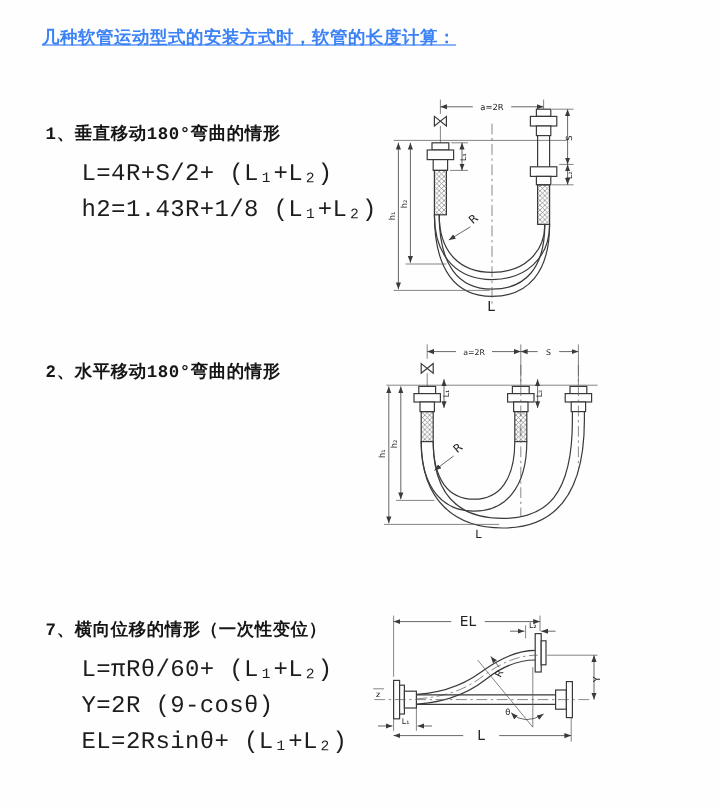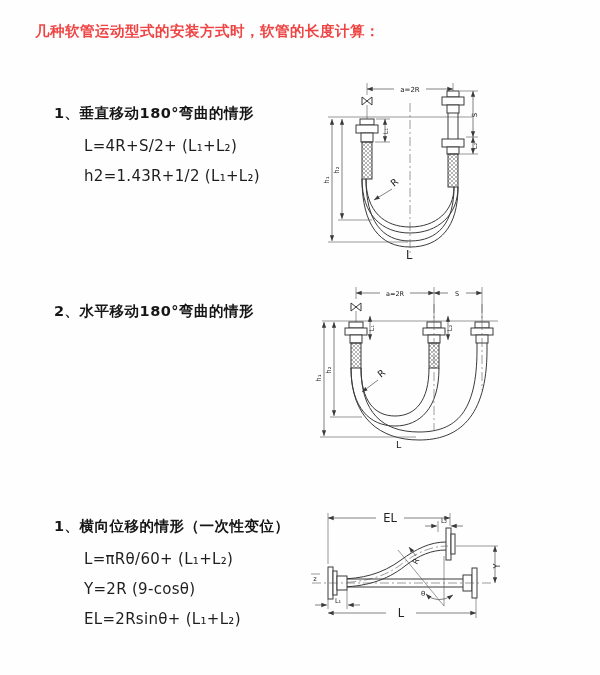--- a/index.html
+++ b/index.html
@@ -7,26 +7,26 @@
     width:600px;height:675px;
     background:#fdfdfc;
     font-family:"DejaVu Sans","Liberation Sans",sans-serif;
     color:#1b1b1b;
     position:relative;
     overflow:hidden;
   }
   .page{position:absolute;inset:0;background:#fefefe;}
   .title{
     position:absolute;left:35px;top:22px;
-    font-size:14.5px;font-weight:700;letter-spacing:0.5px;color:#ef4444;
+    font-size:14.5px;font-weight:700;letter-spacing:0.5px;color:#3b82f6;text-decoration:underline;
   }
-  .section{position:absolute;left:54px;width:280px;}
+  .section{position:absolute;left:38px;width:280px;font-family:Liberation Mono, monospace;}
   .sec-head{font-size:14.5px;font-weight:700;letter-spacing:0.5px;color:#161616;line-height:22px;}
   .formulas{margin:7px 0 0 30px;}
-  .formula{font-size:15px;line-height:30px;letter-spacing:0.3px;color:#1d1d1d;white-space:nowrap;}
+  .formula{font-size:20px;line-height:30px;letter-spacing:0.3px;color:#1d1d1d;white-space:nowrap;}
   #sec1{top:102px;}
   #sec2{top:300px;}
   #sec3{top:515px;}
   .diag{position:absolute;}
   #diag1{left:310px;top:75px;}
   #diag2{left:310px;top:278px;}
   #diag3{left:298px;top:498px;}
   svg{overflow:visible;}
   svg text{fill:#222;font-family:"DejaVu Sans","Liberation Sans",sans-serif;}
   .ln{stroke:#3a3a3a;stroke-width:1;fill:none;}
@@ -52,32 +52,32 @@
 </svg>
 
 <div class="page">
 
   <div class="title">几种软管运动型式的安装方式时，软管的长度计算：</div>
 
   <div class="section" id="sec1">
     <div class="sec-head">1、垂直移动180°弯曲的情形</div>
     <div class="formulas">
       <div class="formula">L=4R+S/2+ (L₁+L₂)</div>
-      <div class="formula">h2=1.43R+1/2 (L₁+L₂)</div>
+      <div class="formula">h2=1.43R+1/8 (L₁+L₂)</div>
     </div>
   </div>
 
   <div class="section" id="sec2">
     <div class="sec-head">2、水平移动180°弯曲的情形</div>
     <div class="formulas">
     </div>
   </div>
 
   <div class="section" id="sec3">
-    <div class="sec-head">1、横向位移的情形（一次性变位）</div>
+    <div class="sec-head">7、横向位移的情形（一次性变位）</div>
     <div class="formulas">
       <div class="formula">L=πRθ/60+ (L₁+L₂)</div>
       <div class="formula">Y=2R (9-cosθ)</div>
       <div class="formula">EL=2Rsinθ+ (L₁+L₂)</div>
     </div>
   </div>
 
   <div class="diag" id="diag1">
     <svg width="290" height="187" viewBox="0 0 290 187">
 

